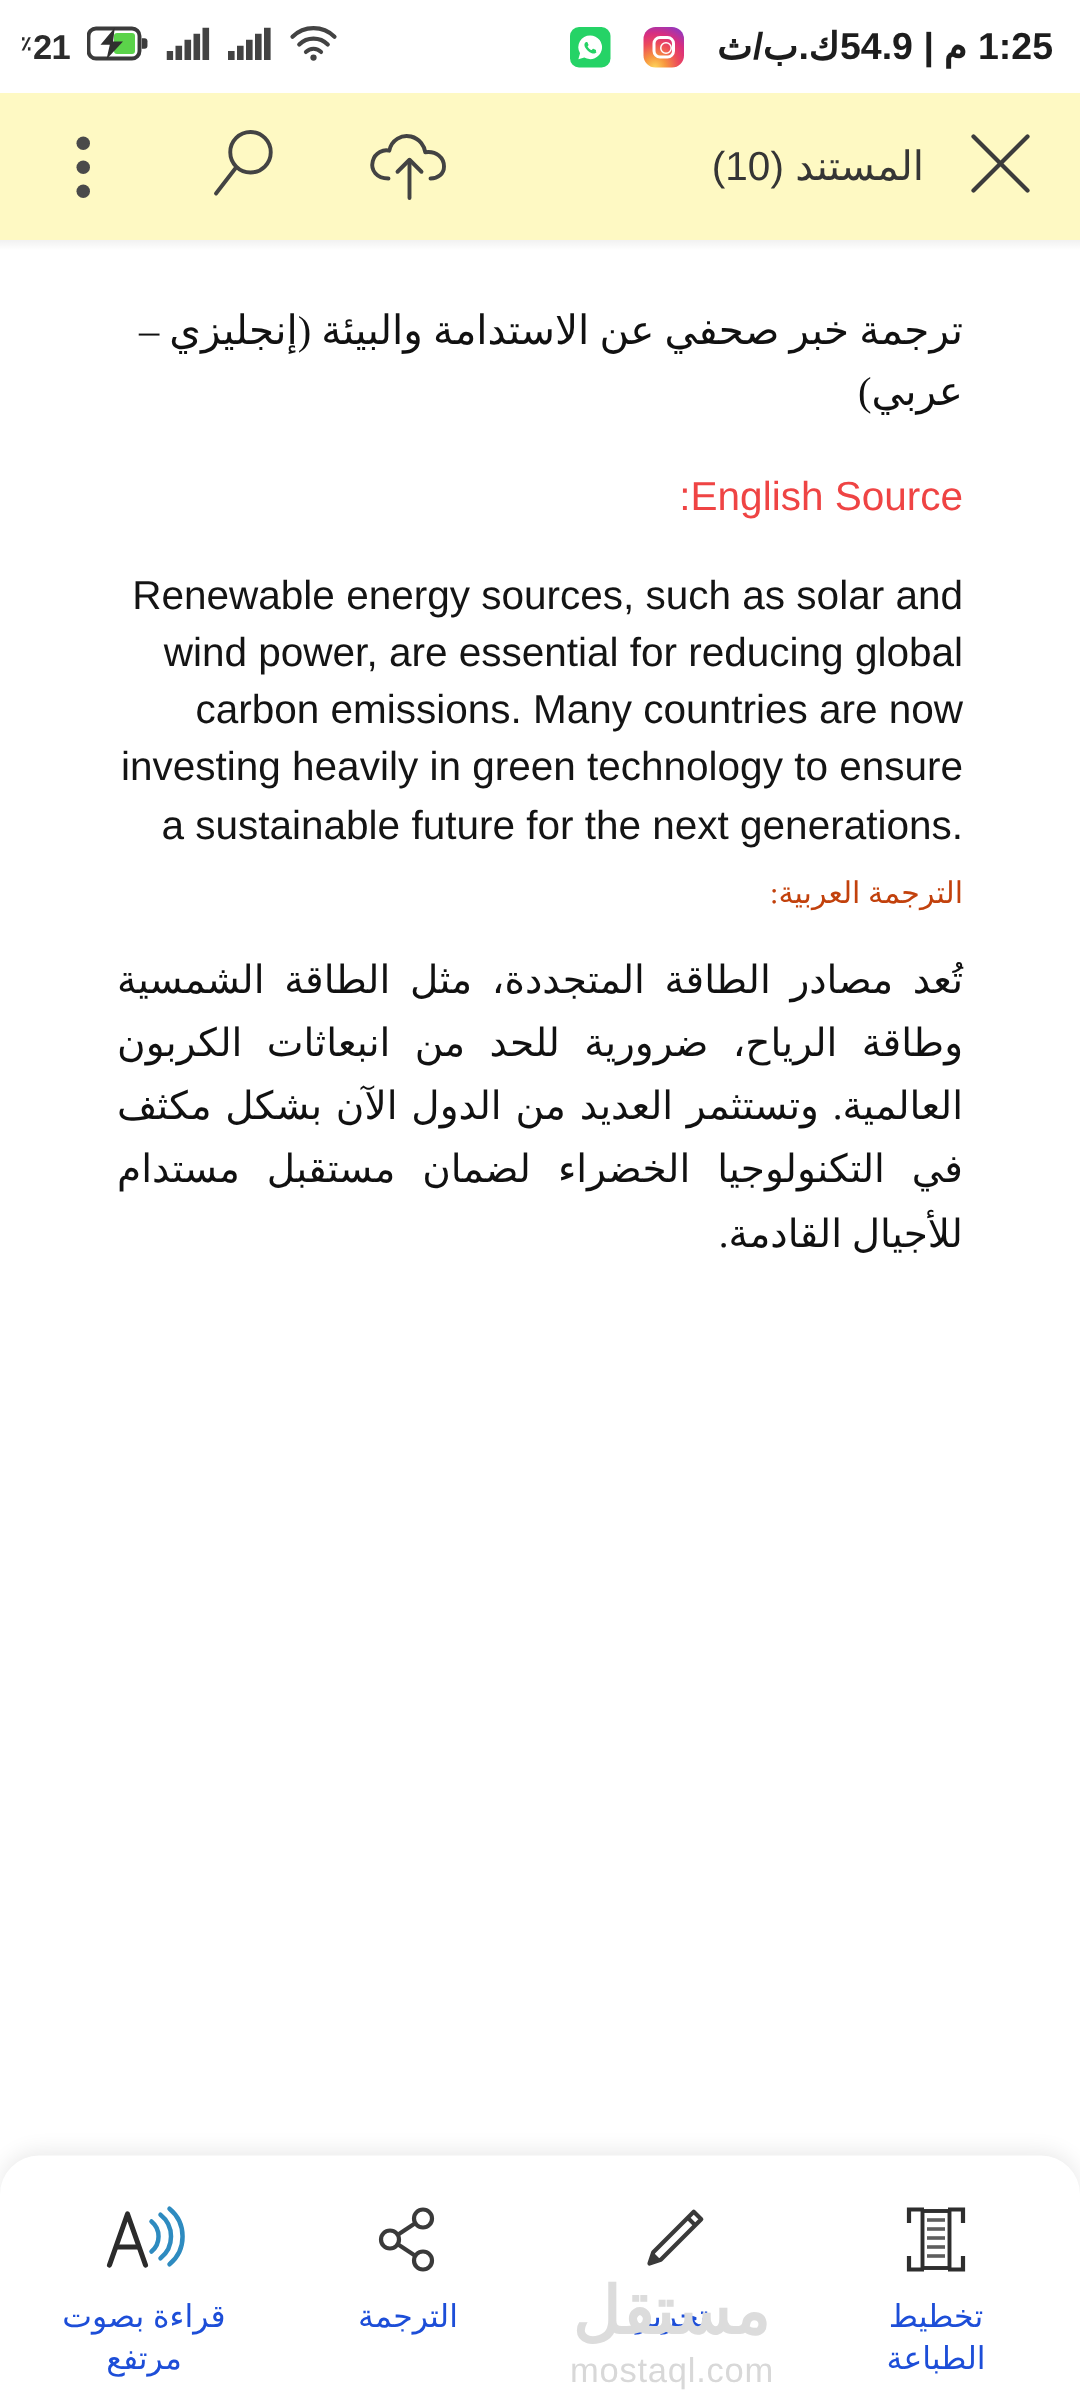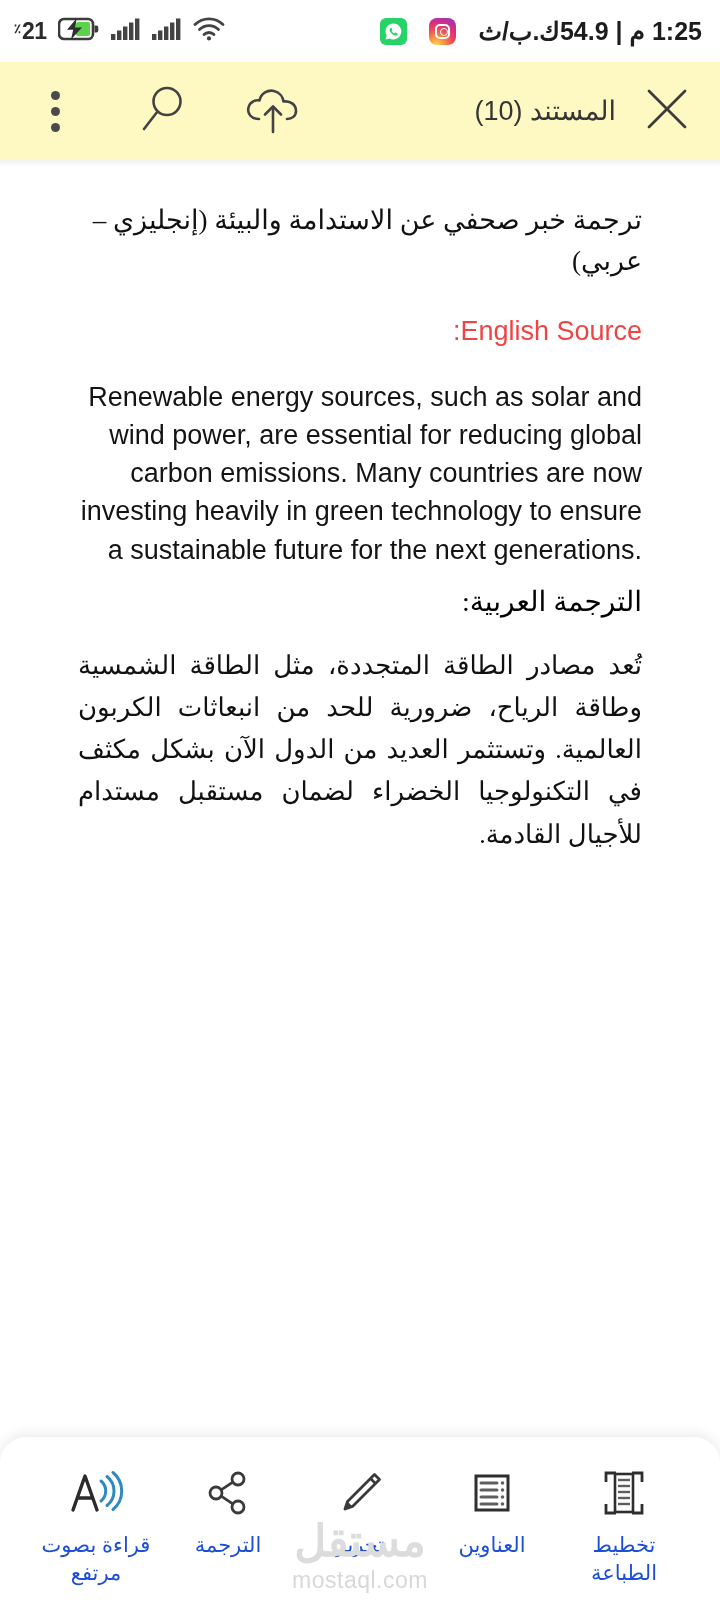--- a/index.html
+++ b/index.html
@@ -109,21 +109,21 @@
     margin-bottom:26px; font-weight:400;margin-top:11px;
   }
   .d-para-en {
     font-size:27px; color:#141414;
     line-height:1.42; text-align:right;
     direction:rtl; unicode-bidi:plaintext;
     margin-bottom:12px;
   }
   .d-label-ar {
     font-family:"Liberation Serif", serif;
-    font-size:28px; color:#000000; line-height:1.5;
+    font-size:20px; color:#c2410c; line-height:1.5;
     text-align:right; direction:rtl; margin-bottom:22px;
   }
   .d-para-ar {
     font-family:"Liberation Serif", serif;
     font-size:26px; color:#111;
     line-height:1.62; text-align:justify;
     text-align-last:right; direction:rtl;
   }
 
   
@@ -297,40 +297,20 @@
             <line x1="20" y1="18" x2="32" y2="18"></line>
             <line x1="20" y1="24" x2="32" y2="24"></line>
             <line x1="20" y1="30" x2="32" y2="30"></line>
             <line x1="20" y1="36" x2="32" y2="36"></line>
           </g>
         </svg>
       </span>
       <span class="bb-label">تخطيط الطباعة</span>
     </div>
 
-    <div class="bb-item">
-      <span class="bb-icon">
-        <svg width="52" height="50" viewBox="0 0 52 50">
-          <rect x="10" y="8" width="32" height="34" fill="#fff" stroke="#2e2e2e" stroke-width="3"></rect>
-          <g stroke="#5e5e5e" stroke-width="3" stroke-linecap="round">
-            <line x1="15" y1="15" x2="31" y2="15"></line>
-            <line x1="15" y1="22" x2="31" y2="22"></line>
-            <line x1="15" y1="29" x2="31" y2="29"></line>
-            <line x1="15" y1="36" x2="31" y2="36"></line>
-          </g>
-          <g fill="#5e5e5e">
-            <circle cx="36.5" cy="15" r="1.8"></circle>
-            <circle cx="36.5" cy="22" r="1.8"></circle>
-            <circle cx="36.5" cy="29" r="1.8"></circle>
-            <circle cx="36.5" cy="36" r="1.8"></circle>
-          </g>
-        </svg>
-      </span>
-      <span class="bb-label">العناوين</span>
-    </div>
 
     <div class="bb-item">
       <span class="bb-icon">
         <svg width="52" height="50" viewBox="0 0 52 50">
           <path d="M40.5 6.5 L45.5 11.5 L18.5 38.5 L11 41 L13.5 33.5 Z" fill="none" stroke="#3a3a3a" stroke-width="2.8" stroke-linejoin="round"></path>
           <line x1="36.5" y1="10.5" x2="41.5" y2="15.5" stroke="#3a3a3a" stroke-width="2.6"></line>
           <path d="M13.5 33.5 L18.5 38.5 L11 41 Z" fill="#3a3a3a"></path>
         </svg>
       </span>
       <span class="bb-label">تحرير</span>

